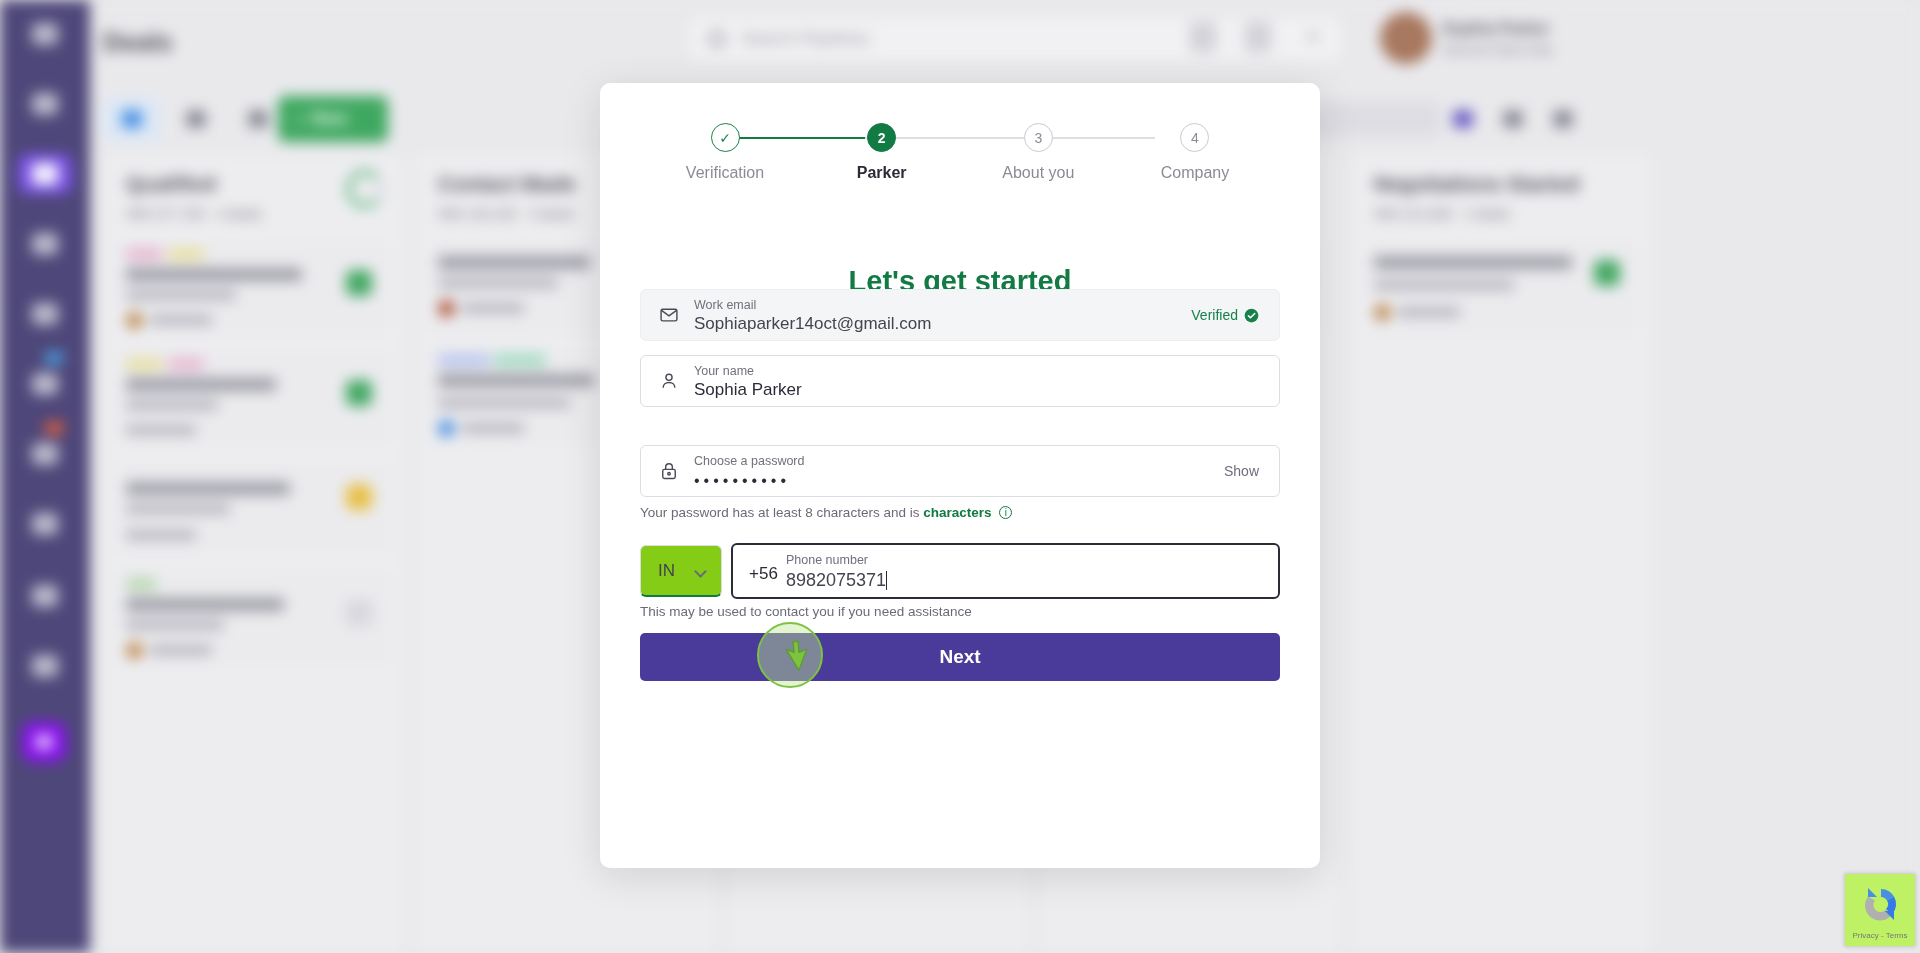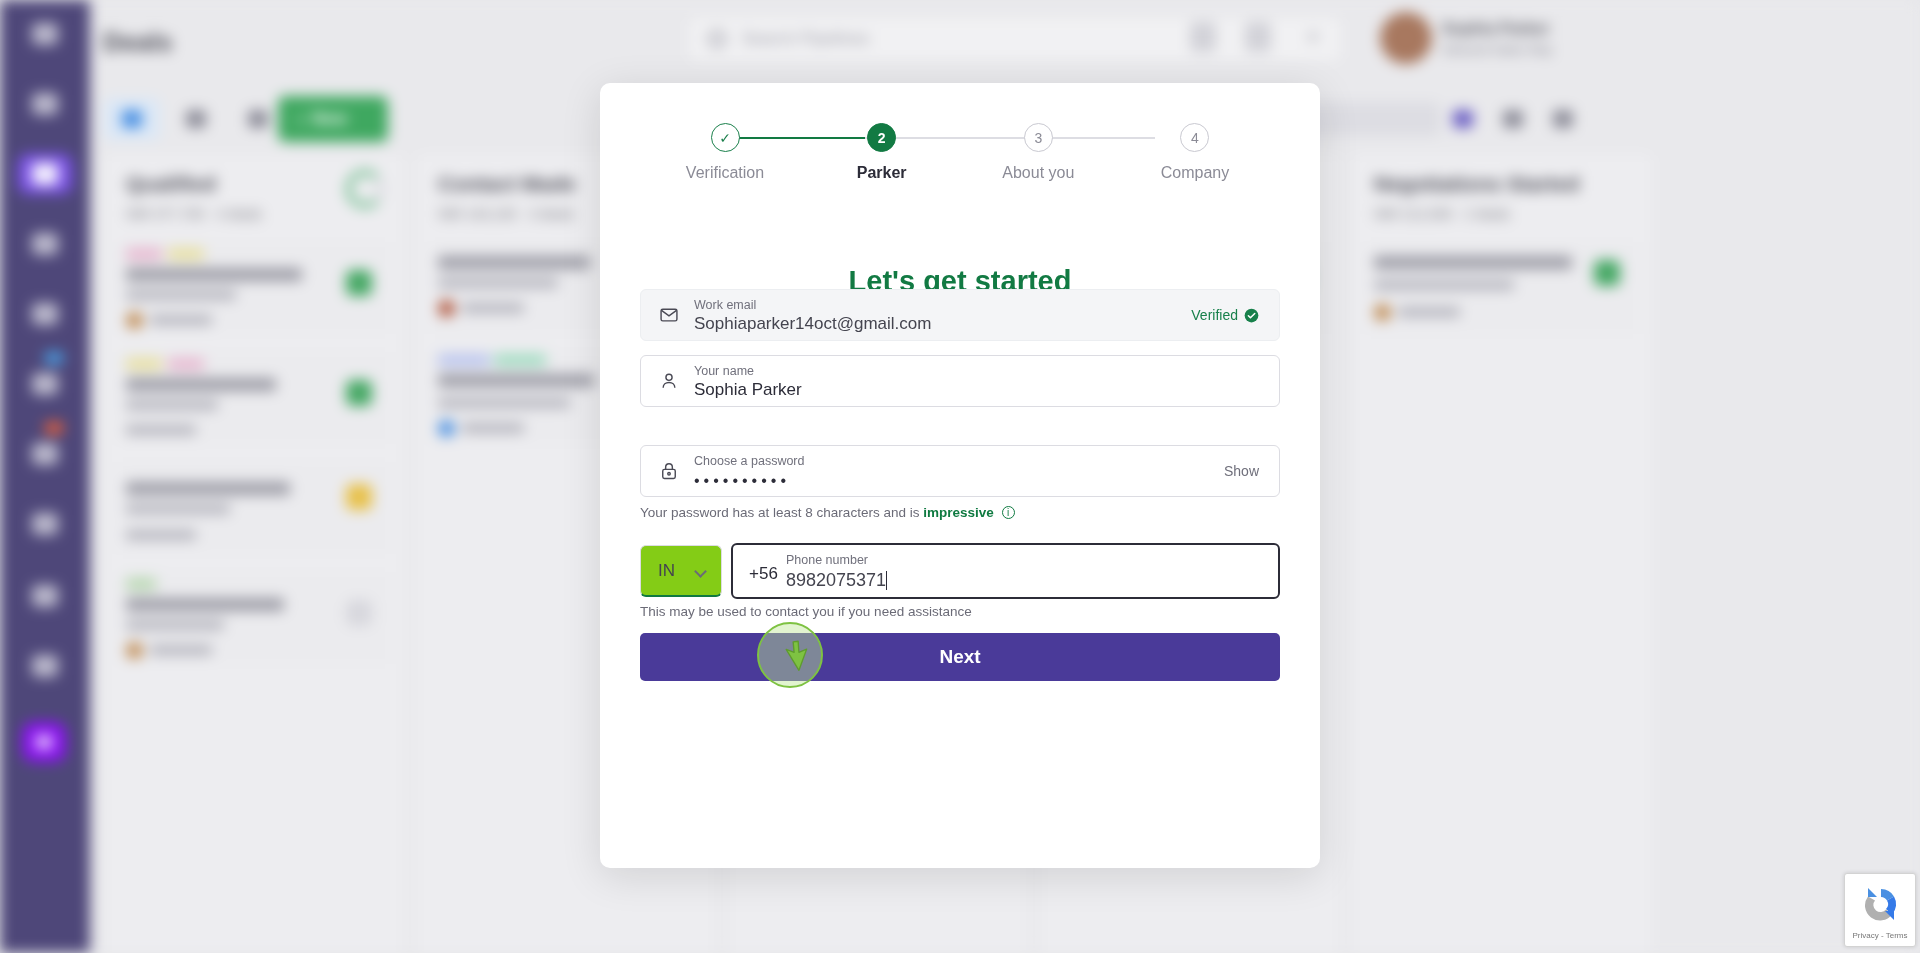--- a/index.html
+++ b/index.html
@@ -288,21 +288,21 @@
   .cursor-arrow {
     position: absolute; left: 775px; top: 638px;
     width: 36px; height: 36px;
     pointer-events: none;
   }
 
   
   .recaptcha {
     position: absolute; right: 4px; bottom: 6px;
     width: 72px; height: 74px;
-    background: #ffffff; border: 1px solid #d3d3d3;
+    background: #bef264; border: 1px solid #d3d3d3;
     border-radius: 3px;
     box-shadow: 0 0 4px rgba(0,0,0,0.15);
   }
   .recaptcha .rc-logo {
     position: absolute; left: 16px; top: 10px; width: 40px; height: 40px;
   }
   .recaptcha .rc-txt {
     position: absolute; left: 0; bottom: 6px; width: 100%;
     text-align: center; font-size: 8px; color: #777;
   }
@@ -540,21 +540,21 @@
       <rect x="4.5" y="10" width="15" height="11" rx="2"></rect>
       <path d="M8 10V7.2a4 4 0 0 1 8 0V10"></path>
       <circle cx="12" cy="15.2" r="1.5"></circle>
     </svg>
     <div class="f-label">Choose a password</div>
     <div class="pw-dots">••••••••••</div>
     <div class="f-right show">Show</div>
   </div>
   <div class="helper" style="top:422px">
     <span>Your password has at least 8 characters and is</span>
-    <b>impressive</b>
+    <b>characters</b>
     <span class="info-ic">i</span>
   </div>
 
   <div class="cc-select" style="top:462px">
     <span class="cc-txt">IN</span>
     <span class="chev"></span>
   </div>
   <div class="phone-field" style="top:460px">
     <span class="phone-prefix">+56</span>
     <span class="phone-label">Phone number</span>

